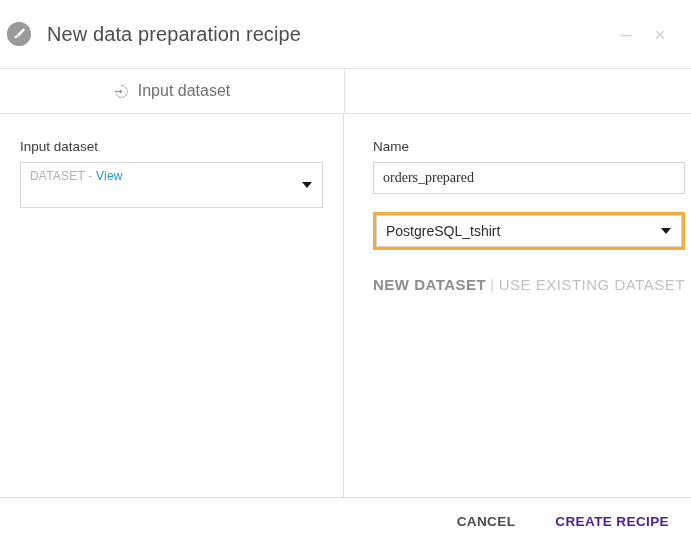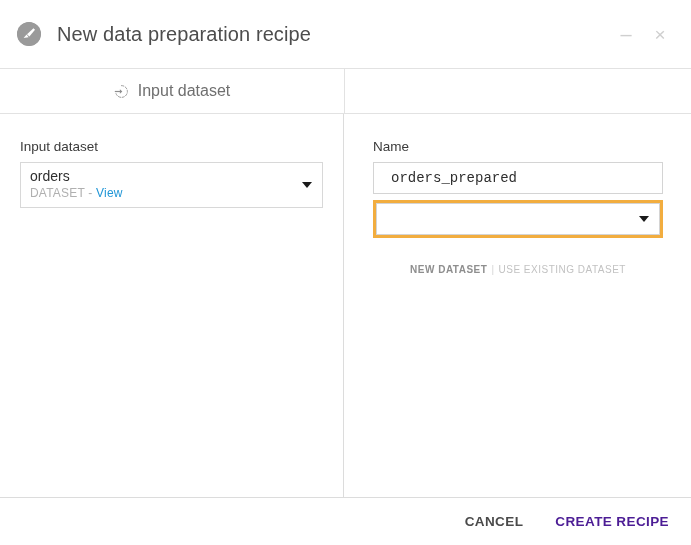--- a/index.html
+++ b/index.html
@@ -25,21 +25,21 @@
     display: flex;
     flex-direction: column;
   }
 
   
   .titlebar {
     height: 68px;
     flex: 0 0 68px;
     display: flex;
     align-items: center;
-    padding: 0 18px 0 17px;
+    padding: 0 18px 0 7px;
     box-sizing: border-box;
     background: #ffffff;
   }
   .recipe-icon {
     width: 24px;
     height: 24px;
     border-radius: 50%;
     background: #9a9a9a;
     flex: 0 0 24px;
     position: relative;
@@ -169,28 +169,28 @@
     border-top: 6px solid #1a1a1a;
   }
 
   
   .text-input {
     width: 100%;
     height: 32px;
     box-sizing: border-box;
     border: 1px solid #d4d4d4;
     background: #fff;
-    font-family: Liberation Mono, monospace;
+    font-family: Liberation Serif, serif;
     font-size: 14px;
     color: #2e2e2e;
-    padding: 0 17px;
+    padding: 0 9px;
     outline: none;
     display: block;
   }
-  .field-block { margin-bottom: 6px; }
+  .field-block { margin-bottom: 18px; }
 
   .store-wrap {
     border: 3px solid #f2ad3f;
     padding: 0;
     box-sizing: border-box;
   }
   .store-select {
     position: relative;
     height: 32px;
     box-sizing: border-box;
@@ -198,23 +198,23 @@
     background: #fff;
     display: flex;
     align-items: center;
     padding: 0 28px 0 9px;
     font-size: 14px;
     color: #2e2e2e;
     cursor: pointer;
   }
 
   .dataset-mode {
-    text-align: center;
+    text-align: left;
     margin-top: 26px;
-    font-size: 10px;
+    font-size: 15px;
     letter-spacing: 0.5px;
     white-space: nowrap;
   }
   .mode-active {
     color: #8e8e8e;
     font-weight: 700;
     cursor: pointer;
   }
   .mode-sep {
     color: #d6d6d6;
@@ -227,21 +227,21 @@
   }
 
   
   .footer {
     flex: 0 0 47px;
     height: 47px;
     display: flex;
     align-items: center;
     justify-content: flex-end;
     padding-right: 22px;
-    gap: 32px;
+    gap: 40px;
     background: #ffffff;
   }
   .btn-text {
     font-size: 13.5px;
     font-weight: 700;
     letter-spacing: 0.4px;
     cursor: pointer;
     user-select: none;
   }
   .btn-cancel { color: #4a4a4a; }
@@ -277,39 +277,39 @@
       </span>
       <span class="tab-label">Input dataset</span>
     </div>
   </div>
 
   <div class="panels">
 
     <div class="panel-left">
       <div class="field-label">Input dataset</div>
       <div class="dataset-select">
-        <div class="dataset-name">orders</div>
         <div class="dataset-sub">
           <span>DATASET</span>
           <span>-</span>
           <span class="link">View</span>
         </div>
         <span class="caret"></span>
       </div>
     </div>
 
     <div class="panel-right">
       <div class="field-block">
         <div class="field-label">Name</div>
         <input class="text-input" type="text" value="orders_prepared" style="">
       </div>
 
       <div class="field-block">
         <div class="store-wrap">
           <div class="store-select">
+            <span>PostgreSQL_tshirt</span>
             <span class="caret"></span>
           </div>
         </div>
       </div>
 
       <div class="dataset-mode">
         <span class="mode-active">NEW DATASET</span><span class="mode-sep">|</span><span class="mode-inactive">USE EXISTING DATASET</span>
       </div>
     </div>
   </div>

